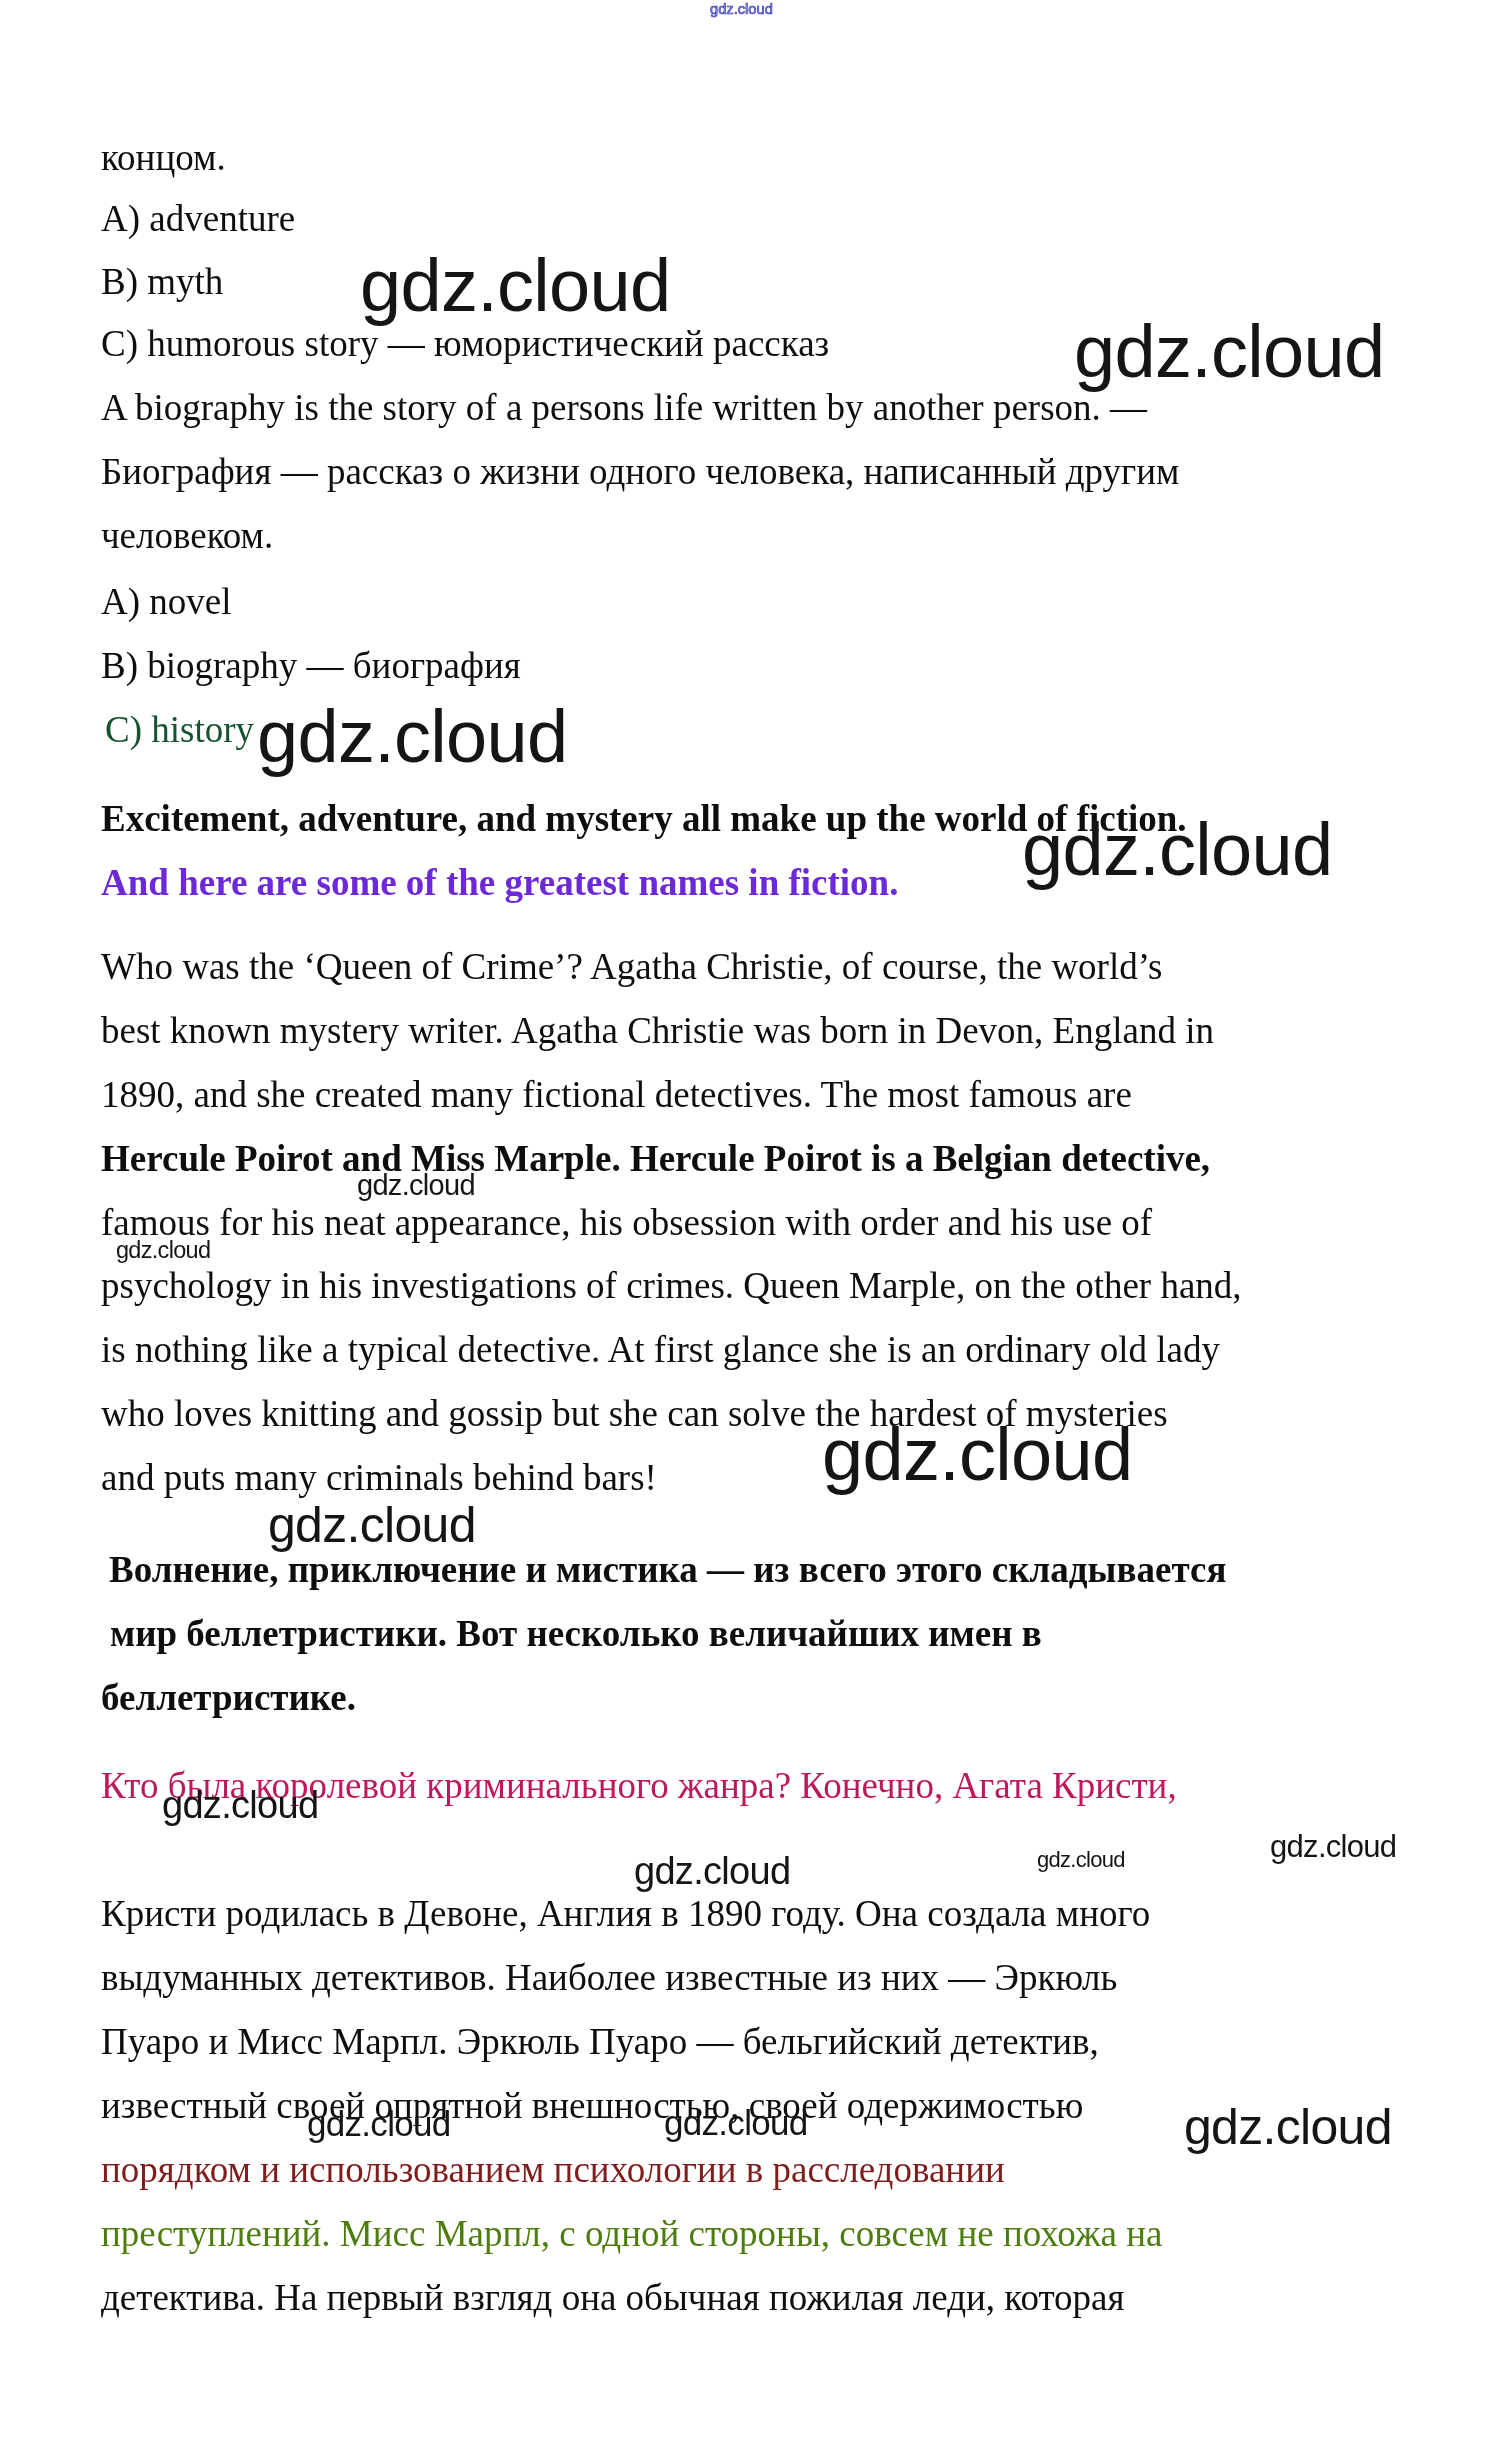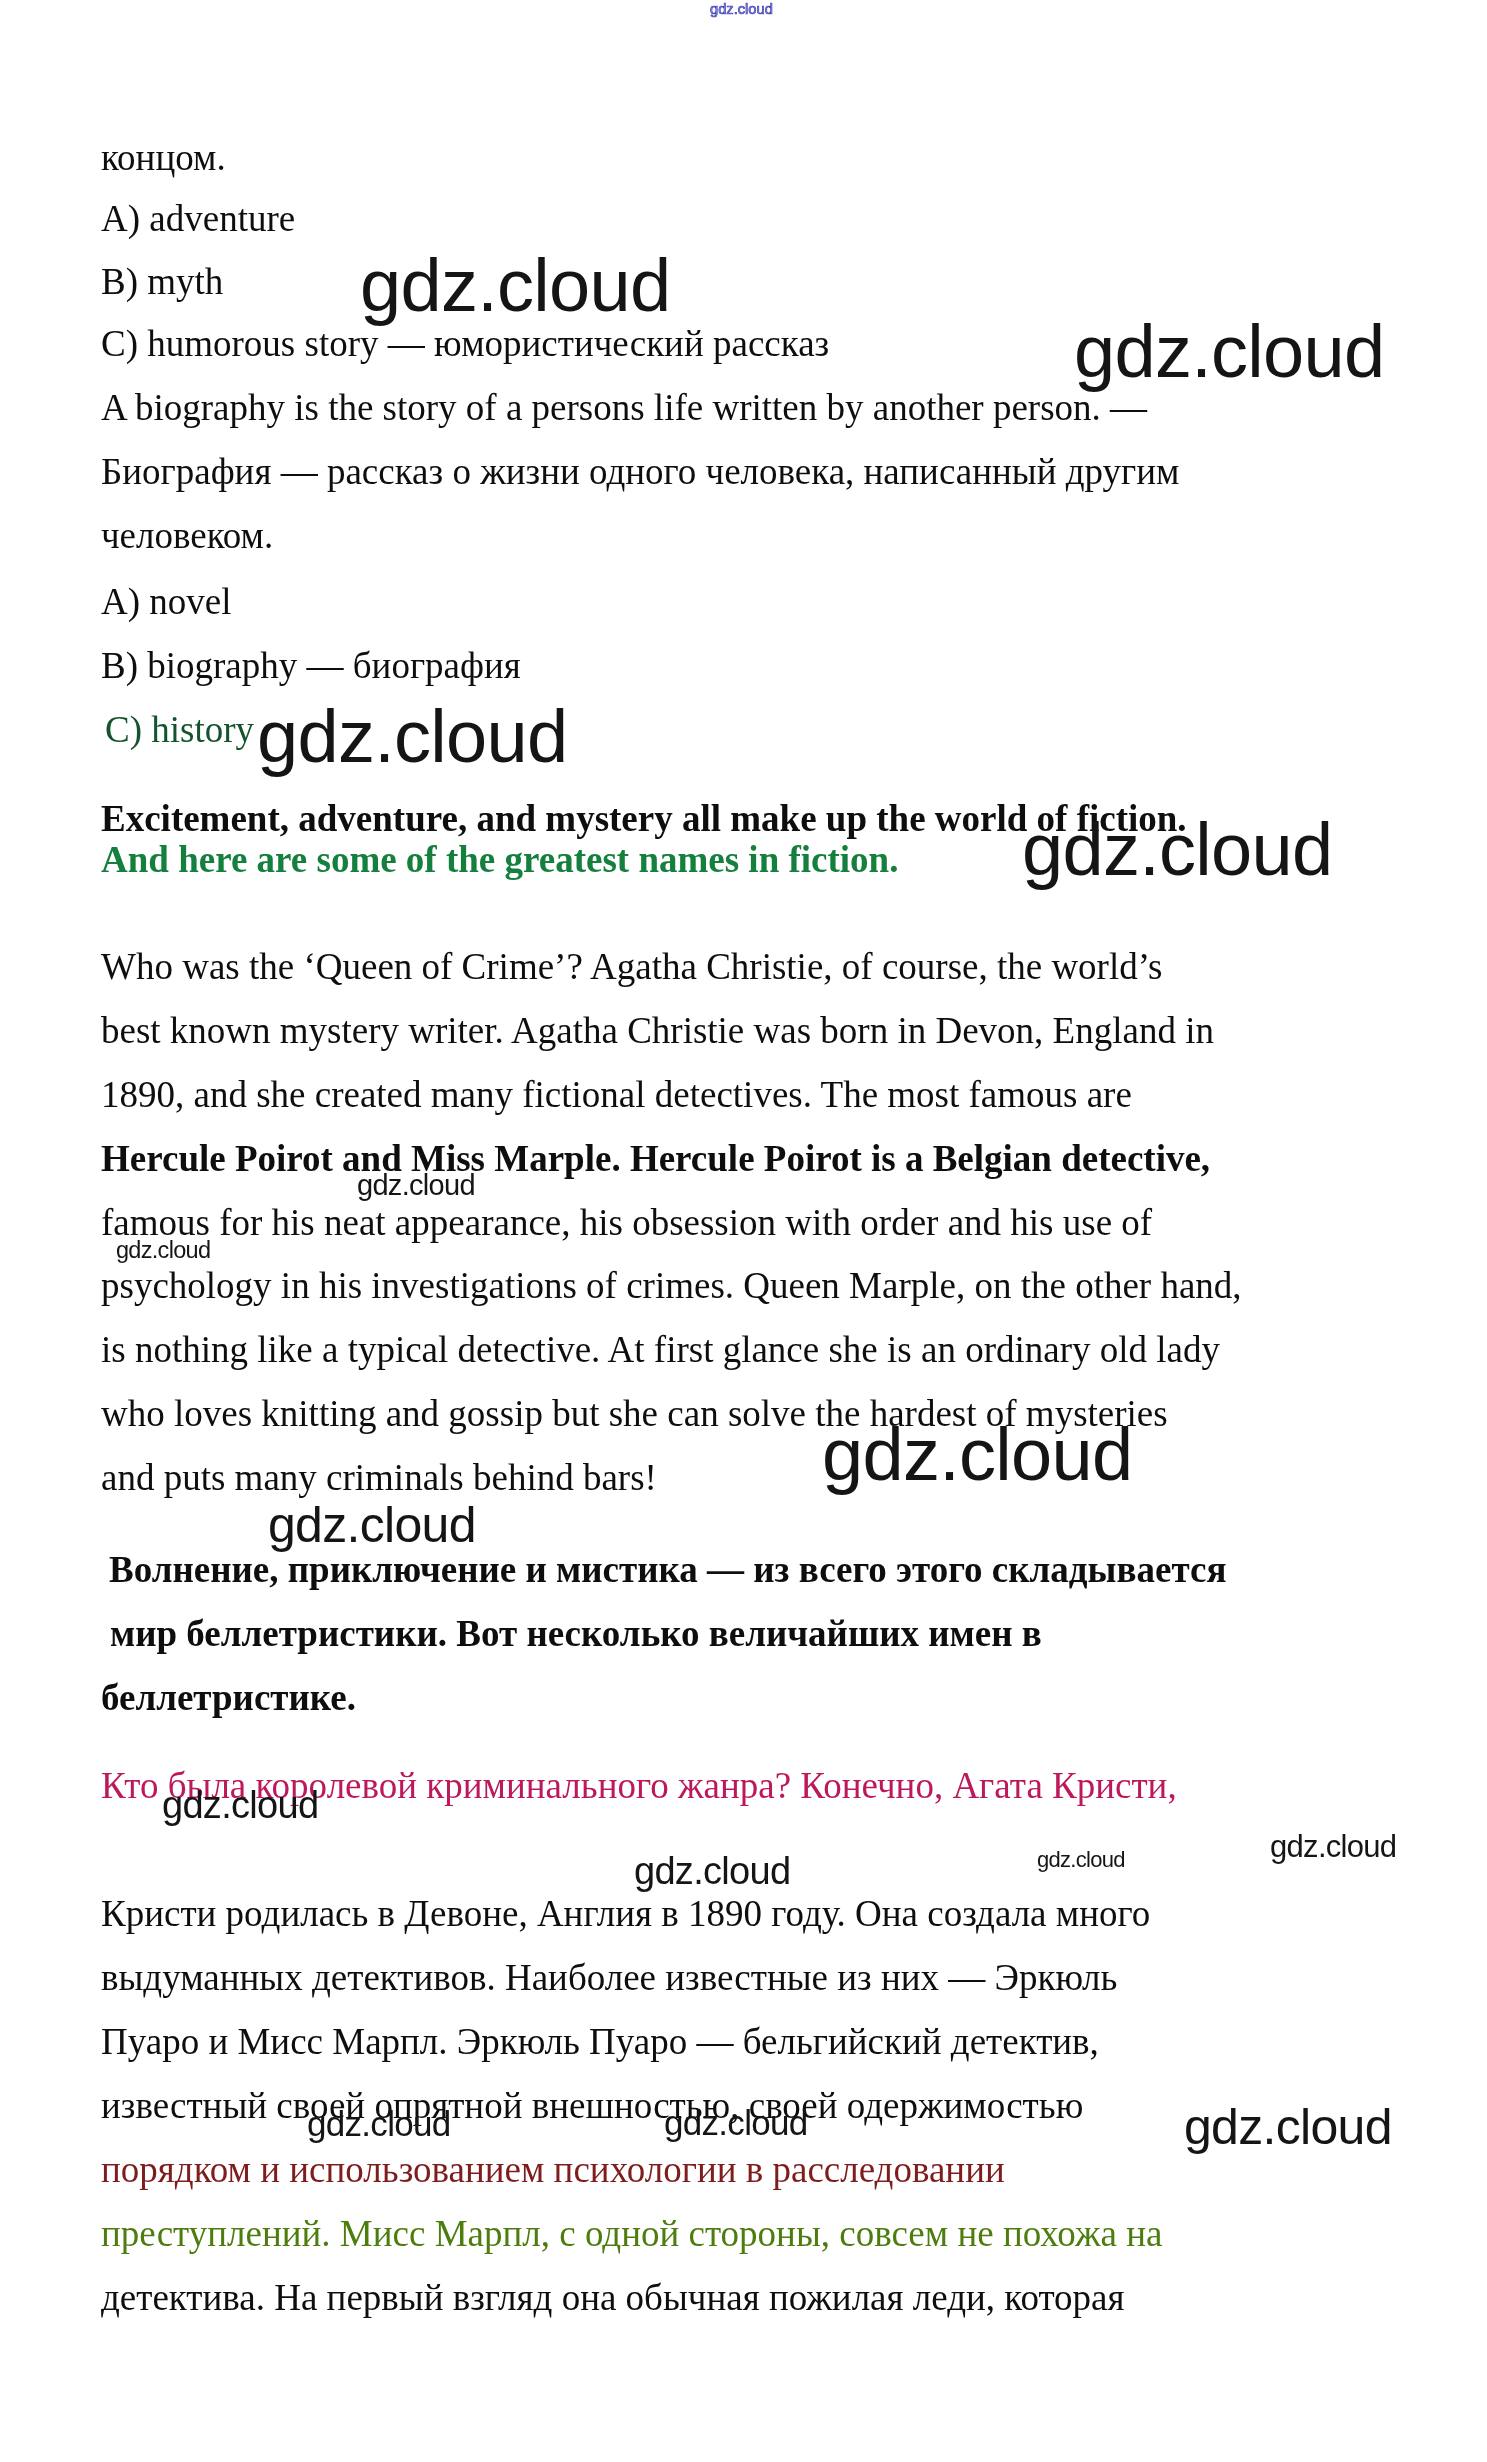--- a/index.html
+++ b/index.html
@@ -49,21 +49,21 @@
     <div class="text-line" style="left: 101px; top: 197px; color: rgb(14, 14, 14);">A) adventure</div>
     <div class="text-line" style="left: 101px; top: 260px; color: rgb(14, 14, 14);">B) myth</div>
     <div class="text-line" style="left: 101px; top: 322px; color: rgb(14, 14, 14);">C) humorous story — юмористический рассказ</div>
     <div class="text-line" style="left: 101px; top: 386px; color: rgb(14, 14, 14);">A biography is the story of a persons life written by another person. —</div>
     <div class="text-line" style="left: 101px; top: 450px; color: rgb(14, 14, 14);">Биография — рассказ о жизни одного человека, написанный другим</div>
     <div class="text-line" style="left: 101px; top: 514px; color: rgb(14, 14, 14);">человеком.</div>
     <div class="text-line" style="left: 101px; top: 580px; color: rgb(14, 14, 14);">A) novel</div>
     <div class="text-line" style="left: 101px; top: 644px; color: rgb(14, 14, 14);">B) biography — биография</div>
     <div class="text-line" style="left: 105px; top: 708px; color: #14532d;">C) history</div>
     <div class="text-line bold" style="left: 101px; top: 797px; color: rgb(14, 14, 14);">Excitement, adventure, and mystery all make up the world of fiction.</div>
-    <div class="text-line bold" style="left: 101px; top: 838px; color: #15803d;">And here are some of the greatest names in fiction.</div>
+    <div class="text-line bold" style="left: 101px; top: 861px; color: #6d28d9;">And here are some of the greatest names in fiction.</div>
     <div class="text-line" style="left: 101px; top: 945px; color: rgb(14, 14, 14);">Who was the ‘Queen of Crime’? Agatha Christie, of course, the world’s</div>
     <div class="text-line" style="left: 101px; top: 1009px; color: rgb(14, 14, 14);">best known mystery writer. Agatha Christie was born in Devon, England in</div>
     <div class="text-line" style="left: 101px; top: 1073px; color: rgb(14, 14, 14);">1890, and she created many fictional detectives. The most famous are</div>
     <div class="text-line" style="left: 101px; top: 1137px; color: rgb(14, 14, 14); font-weight: bold;">Hercule Poirot and Miss Marple. Hercule Poirot is a Belgian detective,</div>
     <div class="text-line" style="left: 101px; top: 1201px; color: rgb(14, 14, 14);">famous for his neat appearance, his obsession with order and his use of</div>
     <div class="text-line" style="left: 101px; top: 1264px; color: rgb(14, 14, 14);">psychology in his investigations of crimes. Queen Marple, on the other hand,</div>
     <div class="text-line" style="left: 101px; top: 1328px; color: rgb(14, 14, 14);">is nothing like a typical detective. At first glance she is an ordinary old lady</div>
     <div class="text-line" style="left: 101px; top: 1392px; color: rgb(14, 14, 14);">who loves knitting and gossip but she can solve the hardest of mysteries</div>
     <div class="text-line" style="left: 101px; top: 1456px; color: rgb(14, 14, 14);">and puts many criminals behind bars!</div>
     <div class="text-line bold" style="left: 101px; top: 1548px; color: rgb(14, 14, 14); margin-left: 8px;">Волнение, приключение и мистика — из всего этого складывается</div>

